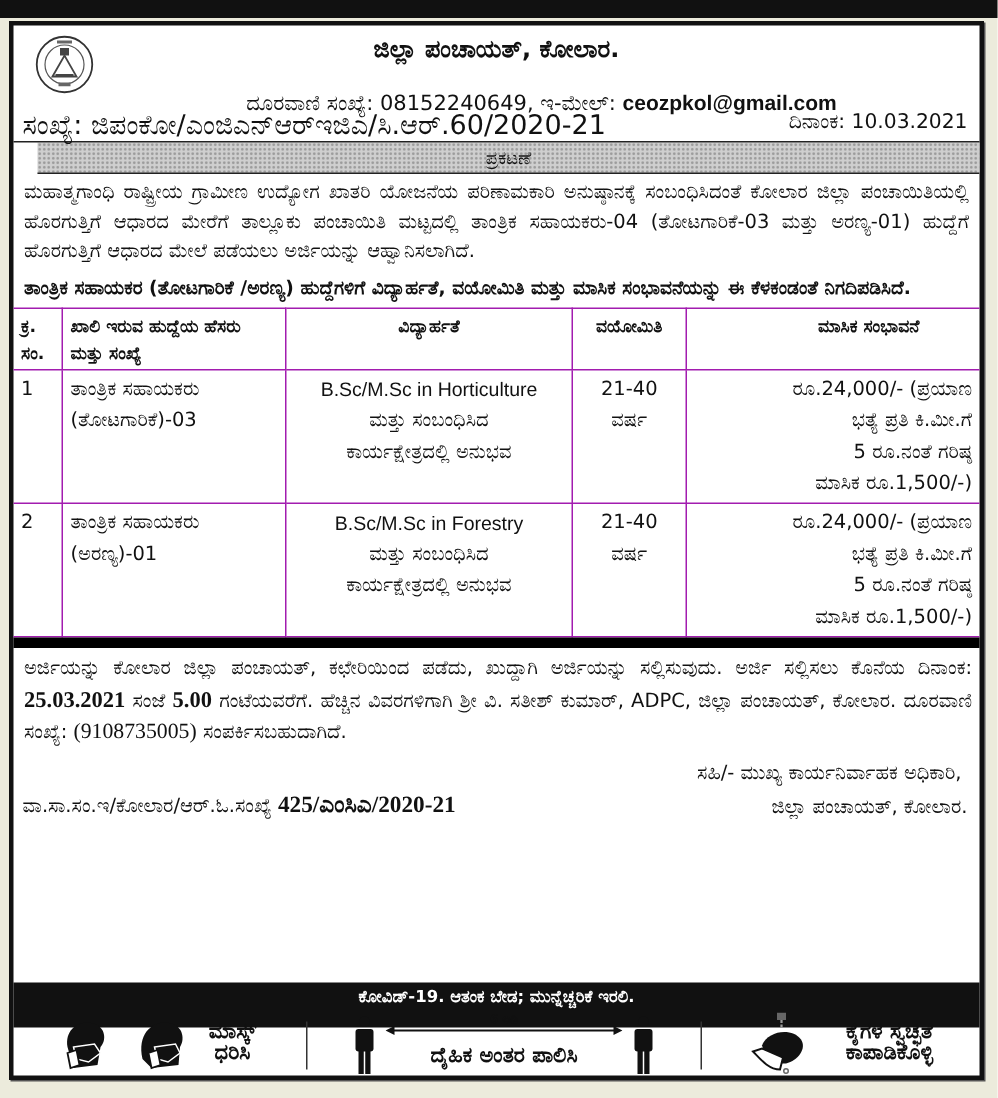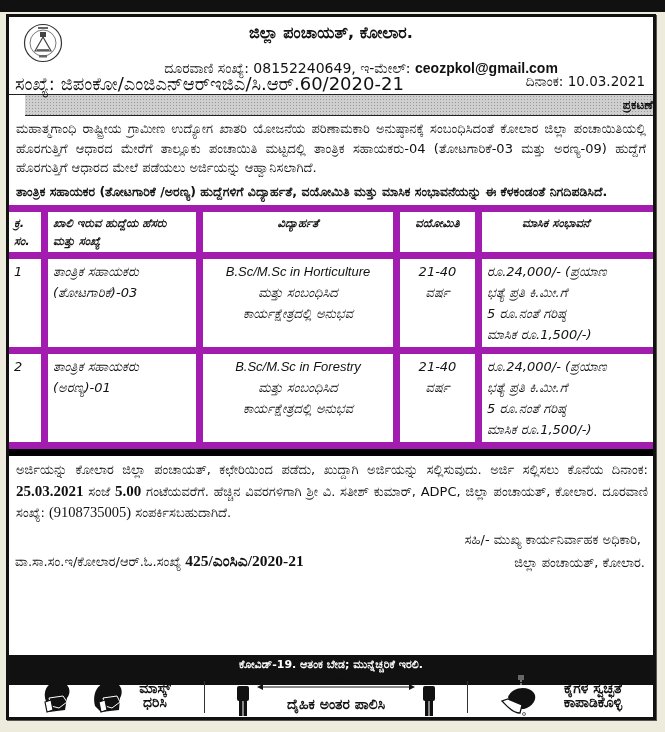--- a/index.html
+++ b/index.html
@@ -14,38 +14,38 @@
   }
   .inner { position:absolute; left:0; top:0; right:0; bottom:0; }
   .header { height:77px; position:relative; border-bottom:1px solid #222; }
   .emblem { position:absolute; left:14px; top:6px; width:40px; height:40px; }
   .h-title { position:absolute; left:0; right:0; top:6px; text-align:center; font-size:16px; font-weight:bold; }
   .h-contact { position:absolute; left:70px; right:10px; top:31px; text-align:center; font-size:14px;margin-top:12px; }
   .h-contact .email { font-weight:bold; font-family:"Liberation Sans", sans-serif; }
   .h-ref { position:absolute; left:6px; top:56px; font-size:18px; }
   .h-date { position:absolute; right:8px; top:56px; font-size:13.5px; }
   .banner {
-    height:20px; line-height:20px; text-align:right; font-size:12px; font-weight:bold;
+    height:20px; line-height:20px; text-align:center; font-size:12px; font-weight:normal;
     background-color:#cfcfcf;
     background-image: radial-gradient(#9a9a9a 0.8px, transparent 0.9px);
     background-size:3px 3px; border-bottom:1px solid #222;margin-left:16px;
   }
   .para { padding:3px 7px 0 7px; font-size:13px; line-height:19.5px; text-align:justify; }
   .para2 { padding:4px 7px 4px 7px; font-size:12.5px; line-height:19.5px; font-weight:bold; }
   table.jobs { border-collapse:collapse; width:100%; font-size:13px; }
-  table.jobs td, table.jobs th { border:7px solid #a21caf; vertical-align:top; padding:2px 5px;font-style:italic; }
+  table.jobs td, table.jobs th { border:1px solid #a21caf; vertical-align:top; padding:2px 5px; }
   table.jobs th { font-weight:bold; font-size:11.5px; line-height:18px; }
   table.jobs tr td:first-child, table.jobs tr th:first-child { border-left:none; }
   table.jobs tr td:last-child, table.jobs tr th:last-child { border-right:none; }
   table.jobs td { line-height:21px; }
   .c1 { width:22px; text-align:left; }
   .c2 { width:138px; text-align:left; }
   .c3 { width:180px; text-align:center; }
   .c4 { width:65px; text-align:center; }
-  .c5 { text-align:left;margin-top:38px; }
+  .c5 { text-align:right;margin-top:38px; }
   .c2 th, th.c2 { text-align:left; }
   .para3 { padding:4px 5px 0 7px; font-size:13px; line-height:20.5px; text-align:justify; border-top:7px solid #000000; }
   .para3 b { font-family:"Liberation Serif", serif; font-size:15px; }
   .sign { position:relative; height:54px; font-size:13px; }
   .sign-1 { position:absolute; right:12px; top:8px; }
   .sign-2 { position:absolute; right:8px; top:31px; }
   .sign-ref { position:absolute; left:6px; top:28px; }
   .sign-ref b { font-family:"Liberation Serif", serif; font-size:15.5px; }
   .covid-bar {
     position:absolute; left:0; right:0; top:638px; height:30px; background:#111; color:#fff;
@@ -78,21 +78,21 @@
       <div class="h-contact">
         <span>ದೂರವಾಣಿ ಸಂಖ್ಯೆ: 08152240649, ಇ-ಮೇಲ್:</span>
         <span class="email">ceozpkol@gmail.com</span>
       </div>
       <div class="h-ref">ಸಂಖ್ಯೆ: ಜಿಪಂಕೋ/ಎಂಜಿಎನ್‌ಆರ್‌ಇಜಿಎ/ಸಿ.ಆರ್.60/2020-21</div>
       <div class="h-date">ದಿನಾಂಕ: 10.03.2021</div>
     </div>
 
     <div class="banner">ಪ್ರಕಟಣೆ</div>
 
-    <div class="para">ಮಹಾತ್ಮಗಾಂಧಿ ರಾಷ್ಟ್ರೀಯ ಗ್ರಾಮೀಣ ಉದ್ಯೋಗ ಖಾತರಿ ಯೋಜನೆಯ ಪರಿಣಾಮಕಾರಿ ಅನುಷ್ಠಾನಕ್ಕೆ ಸಂಬಂಧಿಸಿದಂತೆ ಕೋಲಾರ ಜಿಲ್ಲಾ ಪಂಚಾಯಿತಿಯಲ್ಲಿ ಹೊರಗುತ್ತಿಗೆ ಆಧಾರದ ಮೇರೆಗೆ ತಾಲ್ಲೂಕು ಪಂಚಾಯಿತಿ ಮಟ್ಟದಲ್ಲಿ ತಾಂತ್ರಿಕ ಸಹಾಯಕರು-04 (ತೋಟಗಾರಿಕೆ-03 ಮತ್ತು ಅರಣ್ಯ-09) ಹುದ್ದೆಗೆ ಹೊರಗುತ್ತಿಗೆ ಆಧಾರದ ಮೇಲೆ ಪಡೆಯಲು ಅರ್ಜಿಯನ್ನು ಆಹ್ವಾನಿಸಲಾಗಿದೆ.</div>
+    <div class="para">ಮಹಾತ್ಮಗಾಂಧಿ ರಾಷ್ಟ್ರೀಯ ಗ್ರಾಮೀಣ ಉದ್ಯೋಗ ಖಾತರಿ ಯೋಜನೆಯ ಪರಿಣಾಮಕಾರಿ ಅನುಷ್ಠಾನಕ್ಕೆ ಸಂಬಂಧಿಸಿದಂತೆ ಕೋಲಾರ ಜಿಲ್ಲಾ ಪಂಚಾಯಿತಿಯಲ್ಲಿ ಹೊರಗುತ್ತಿಗೆ ಆಧಾರದ ಮೇರೆಗೆ ತಾಲ್ಲೂಕು ಪಂಚಾಯಿತಿ ಮಟ್ಟದಲ್ಲಿ ತಾಂತ್ರಿಕ ಸಹಾಯಕರು-04 (ತೋಟಗಾರಿಕೆ-03 ಮತ್ತು ಅರಣ್ಯ-01) ಹುದ್ದೆಗೆ ಹೊರಗುತ್ತಿಗೆ ಆಧಾರದ ಮೇಲೆ ಪಡೆಯಲು ಅರ್ಜಿಯನ್ನು ಆಹ್ವಾನಿಸಲಾಗಿದೆ.</div>
     <div class="para2">ತಾಂತ್ರಿಕ ಸಹಾಯಕರ (ತೋಟಗಾರಿಕೆ /ಅರಣ್ಯ) ಹುದ್ದೆಗಳಿಗೆ ವಿದ್ಯಾರ್ಹತೆ, ವಯೋಮಿತಿ ಮತ್ತು ಮಾಸಿಕ ಸಂಭಾವನೆಯನ್ನು ಈ ಕೆಳಕಂಡಂತೆ ನಿಗದಿಪಡಿಸಿದೆ.</div>
 
     <table class="jobs">
       <tbody>
           <tr>
         <th class="c1" style="text-align:left">ಕ್ರ. ಸಂ.</th>
         <th class="c2" style="text-align:left">ಖಾಲಿ ಇರುವ ಹುದ್ದೆಯ ಹೆಸರು ಮತ್ತು ಸಂಖ್ಯೆ</th>
         <th class="c3">ವಿದ್ಯಾರ್ಹತೆ</th>
         <th class="c4">ವಯೋಮಿತಿ</th>
         <th class="c5" style="padding:2px 40px"><span>ಮಾಸಿಕ ಸಂಭಾವನೆ</span></th>

